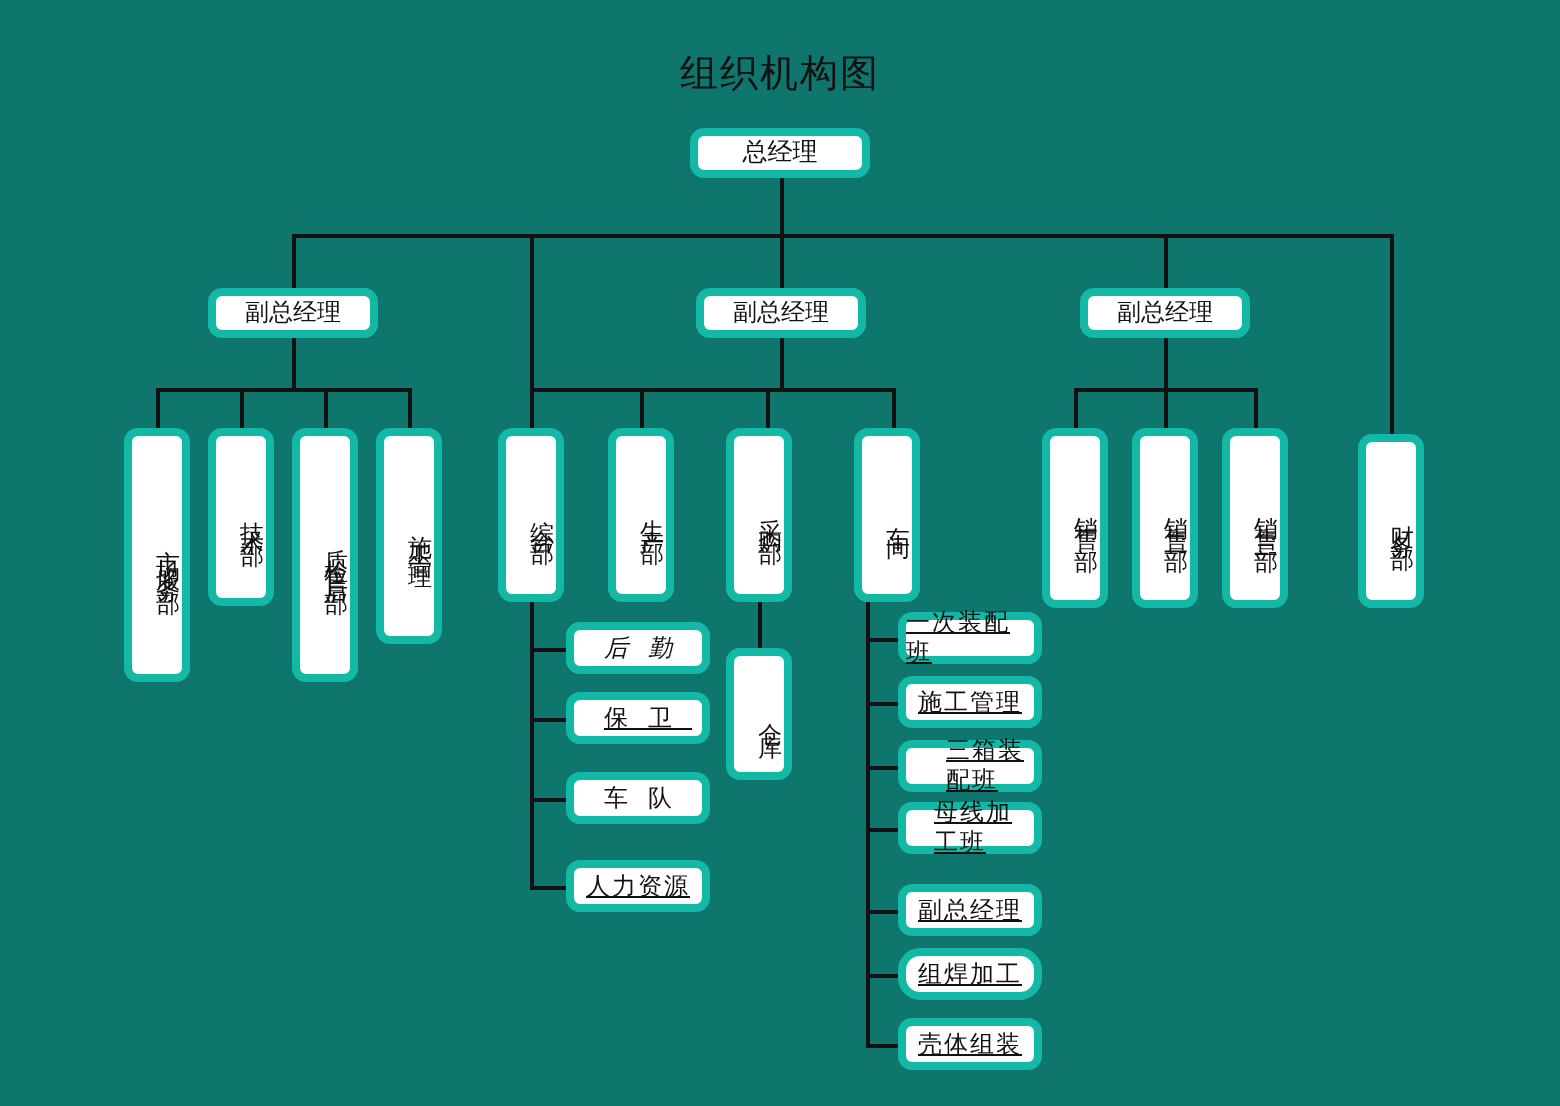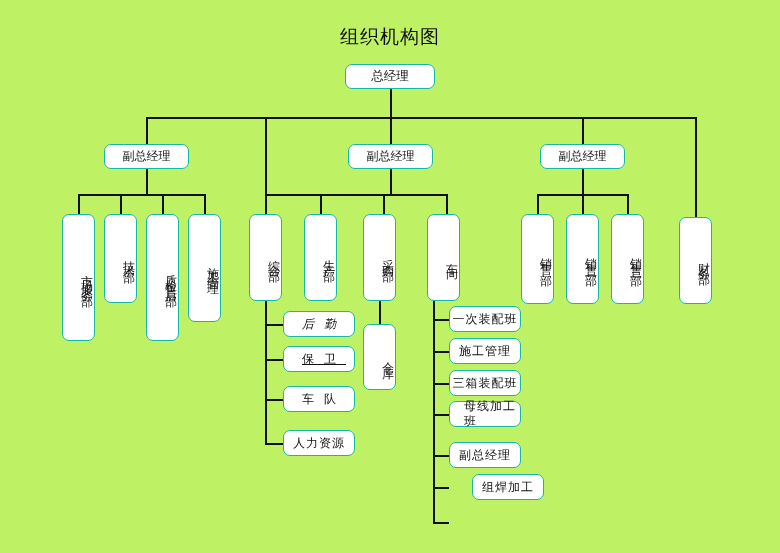--- a/index.html
+++ b/index.html
@@ -8,39 +8,39 @@
     background: #ffffff;
   }
   body {
     font-family: "Liberation Serif", "DejaVu Serif", serif;
     color: #1a1a1a;
   }
   #canvas {
     position: relative;
     width: 780px;
     height: 553px;
-    background: #bef264;
+    background: #0f766e;
     overflow: hidden;
   }
   
   .chart-title {
     position: absolute;
     left: 0;
     top: 24px;
     width: 780px;
     text-align: center;
     font-size: 19px;
     letter-spacing: 1px;
     color: #111;
   }
   
   .node {
     position: absolute;
     box-sizing: border-box;
-    border: 1px solid #14b8a6;
+    border: 4px solid #14b8a6;
     border-radius: 7px;
     background: #ffffff;
     display: flex;
     align-items: center;
     justify-content: center;
     font-size: 12px;
     line-height: 1.25;
     color: #111;
     z-index: 3;
   }
@@ -57,20 +57,21 @@
     writing-mode: vertical-rl;
     text-orientation: upright;
     letter-spacing: 5px;
   }
   .node.wide-sp .node-label {
     letter-spacing: 10px;
     padding-left: 10px;
   }
   .node.sp2 .node-label {
     letter-spacing: 1px;
+    text-decoration: underline;
   }
   .node.root {
     font-size: 12.5px;
   }
   
   .ln {
     position: absolute;
     background: #111;
     z-index: 1;
   }
@@ -201,26 +202,29 @@
   <div class="node vert" style="left:363px; top:324px; width:33px; height:66px;">
     <span class="node-label">仓库</span>
   </div>
 
   <div class="node sp2" style="left:449px; top:306px; width:72px; height:26px;">
     <span class="node-label">一次装配班</span>
   </div>
   <div class="node sp2" style="left:449px; top:338px; width:72px; height:26px;">
     <span class="node-label">施工管理</span>
   </div>
-  <div class="node sp2" style="left:449px; top:370px; width:72px; height:26px;">
+  <div class="node sp2" style="left:449px; top:370px; width:72px; height:26px;padding-left:20px;">
     <span class="node-label">三箱装配班</span>
   </div>
   <div class="node sp2" style="left:449px; top:401px; width:72px; height:26px;padding-left:14px;">
     <span class="node-label">母线加工班</span>
   </div>
   <div class="node sp2" style="left:449px; top:442px; width:72px; height:26px;">
     <span class="node-label">副总经理</span>
   </div>
-  <div class="node sp2" style="left:472px; top:474px; width:72px; height:26px;">
+  <div class="node sp2" style="left:449px; top:474px; width:72px; height:26px;border-radius:11px;">
     <span class="node-label">组焊加工</span>
   </div>
+  <div class="node sp2" style="left:449px; top:509px; width:72px; height:26px;">
+    <span class="node-label">壳体组装</span>
+  </div>
 
 </div>
 
 </body></html>

